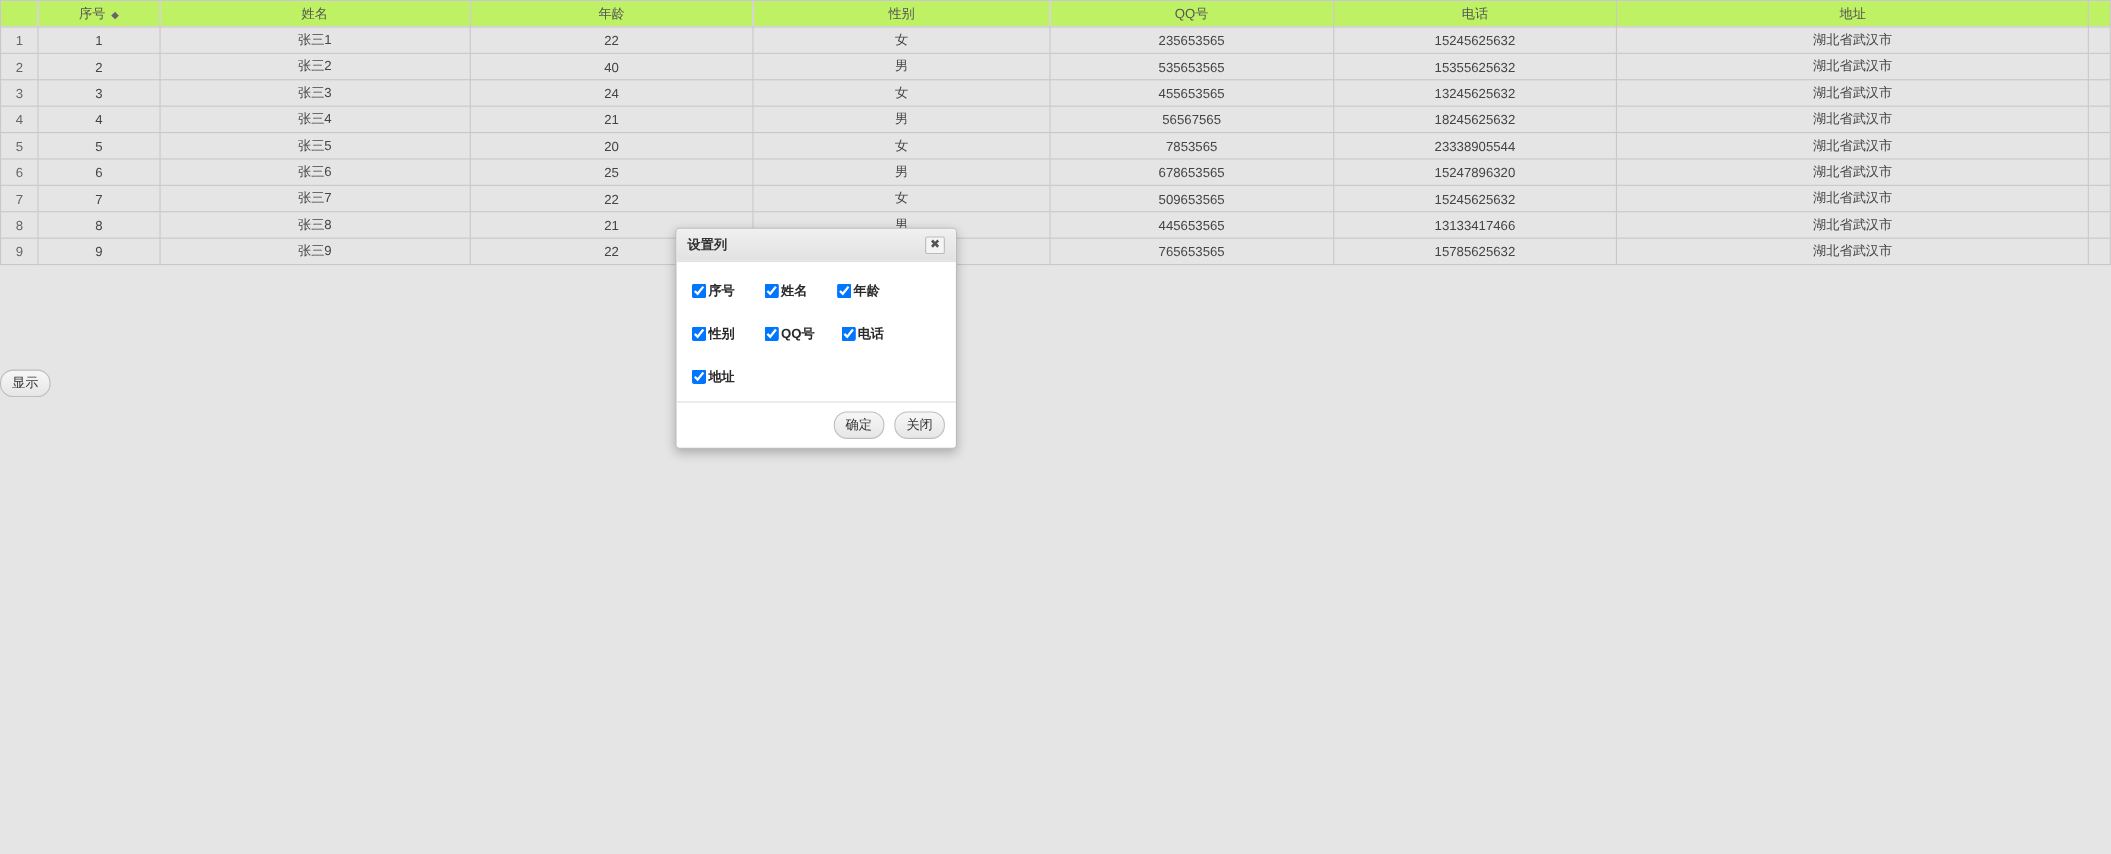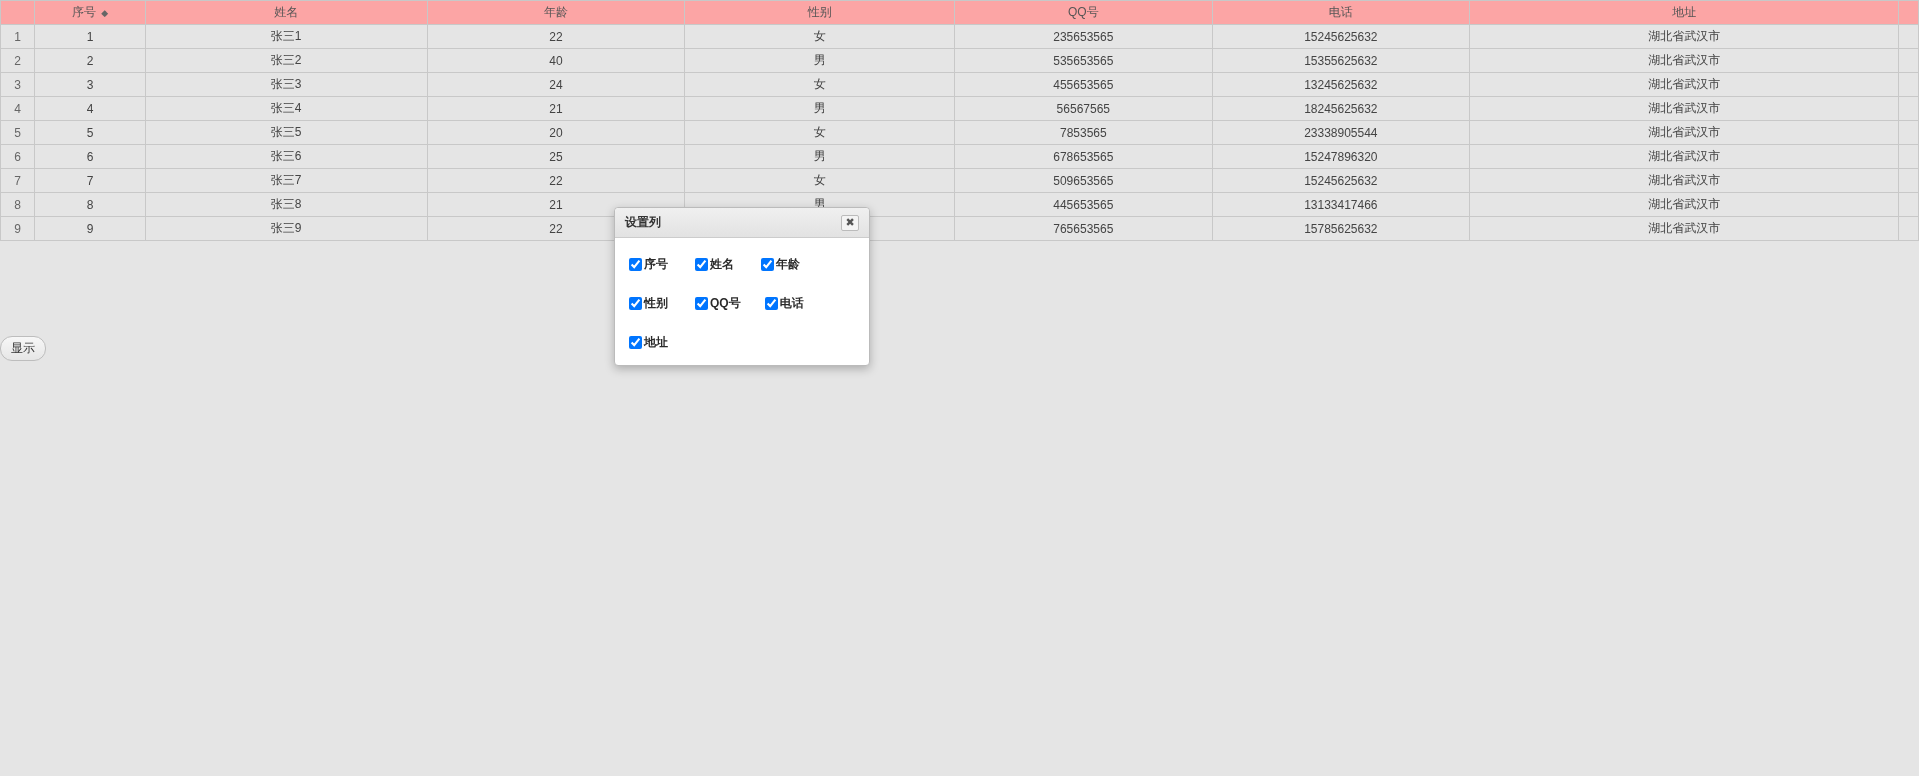--- a/index.html
+++ b/index.html
@@ -27,21 +27,21 @@
 th, td {
   border: 1px solid #c8c8c8;
   text-align: center;
   padding: 3px 4px;
   font-weight: normal;
   background: #e5e5e5;
   white-space: nowrap;
   overflow: hidden;
 }
 thead th {
-  background: #fca5a5;
+  background: #bef264;
   color: #555;
   height: 22px;
   font-size: 12px;
 }
 tbody td {
   color: #444;
   height: 21px;
 }
 .rownum-header, .rownum {
   width: 28px;
@@ -291,13 +291,17 @@
       </label>
       <label class="opt">
         <input type="checkbox" checked="" style="">
         <span>电话</span>
       </label>
       <label class="opt">
         <input type="checkbox" checked="" style="">
         <span>地址</span>
       </label>
     </div>
+  <div class="dialog-footer">
+    <button class="btn">确定</button>
+    <button class="btn">关闭</button>
+  </div>
 </div>
 
 </body></html>

